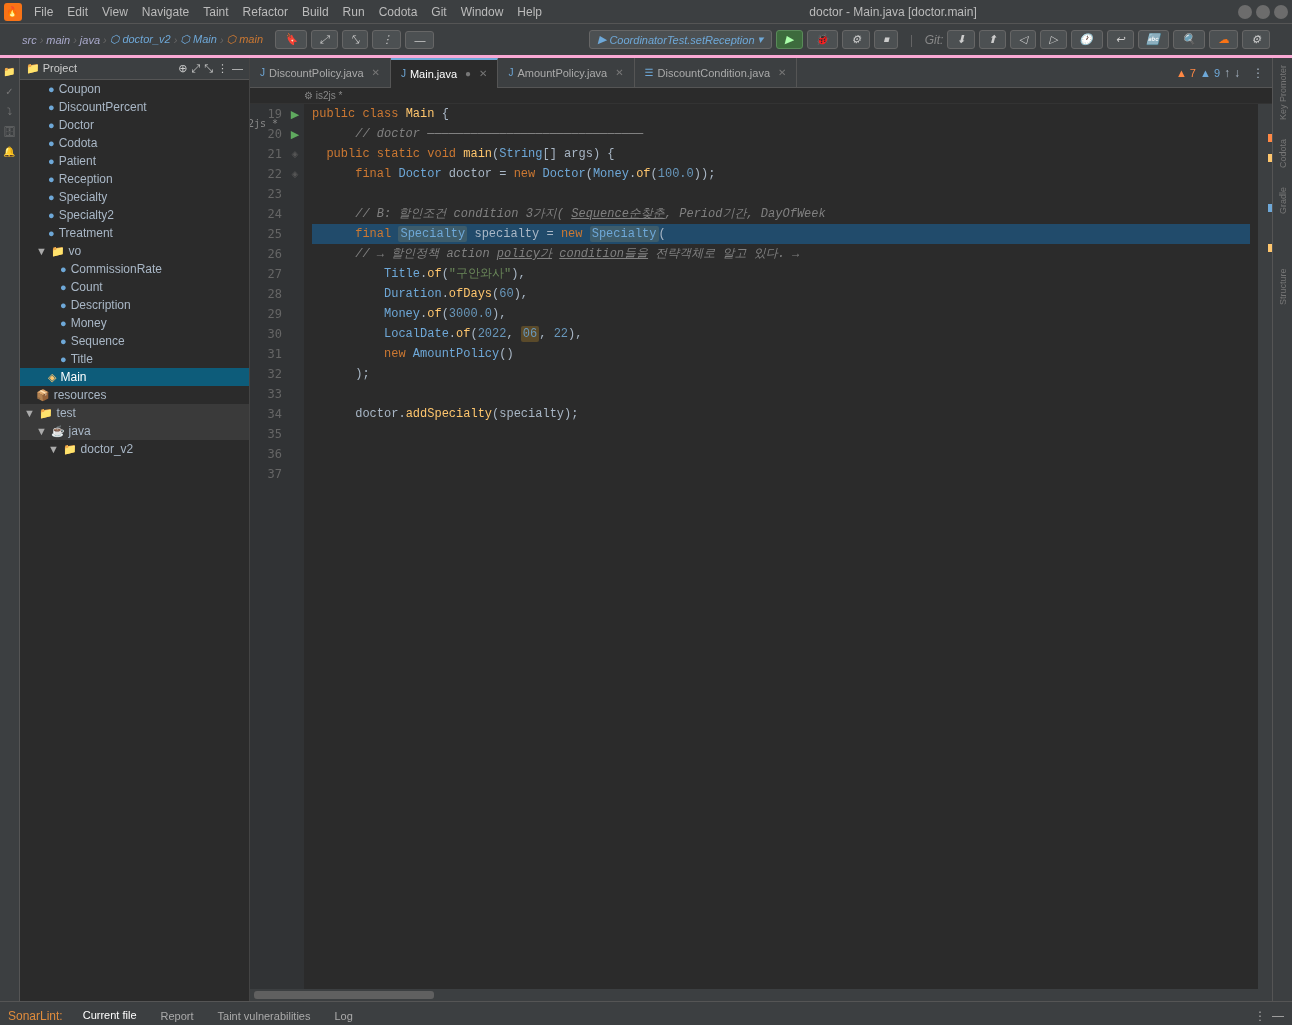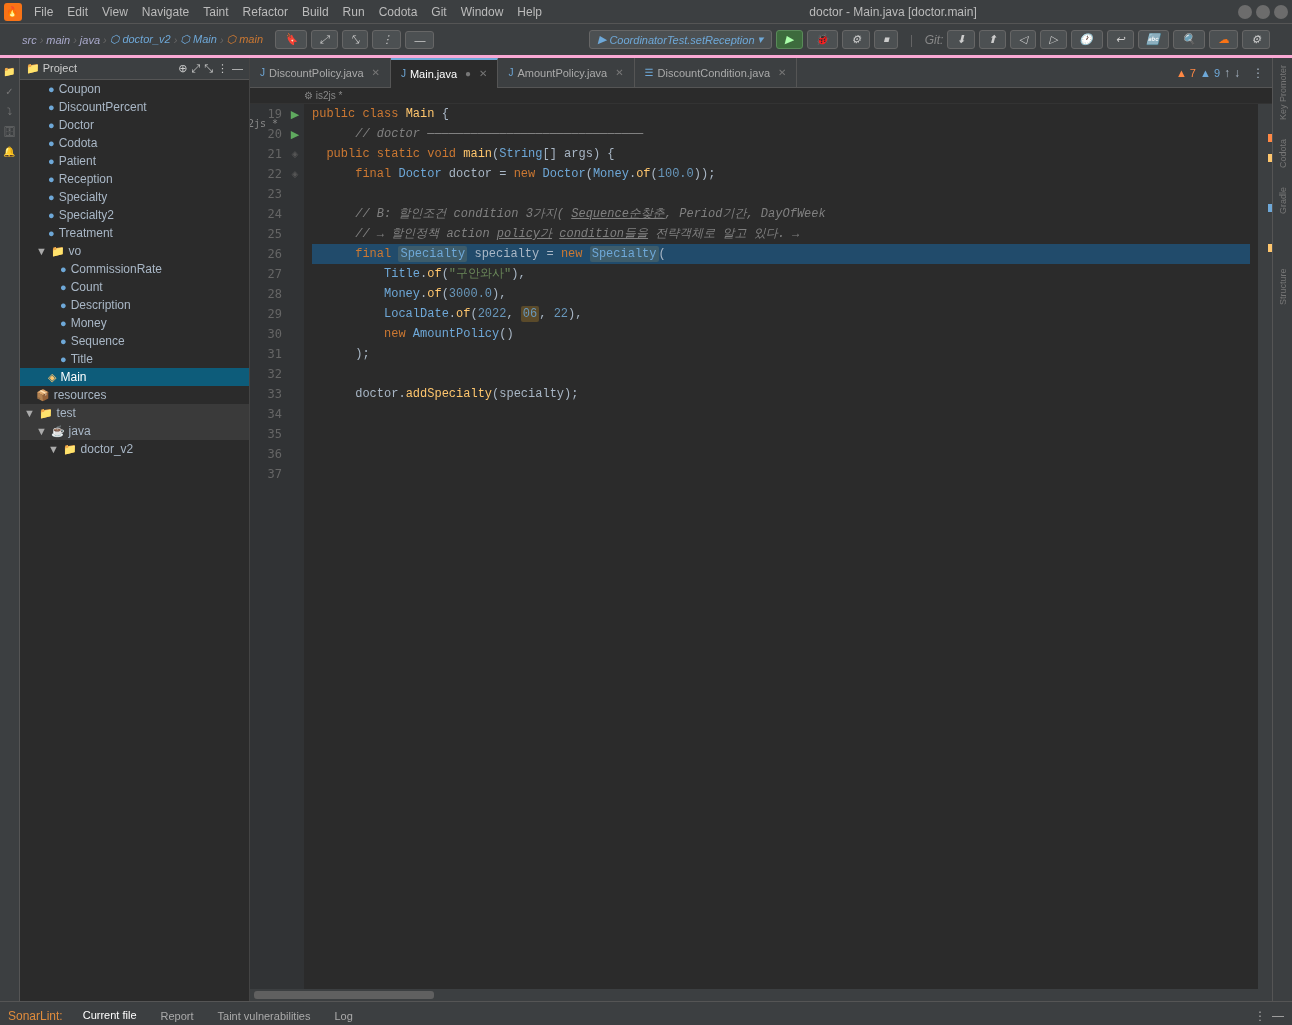--- a/index.html
+++ b/index.html
@@ -536,23 +536,24 @@
         <div style="line-height:20px;"></div>
         <div style="line-height:20px;"></div>
       </div>
       <div class="code-content">
         <div class="code-line"><span class="kw">public</span> <span class="kw">class</span> <span class="cls">Main</span> {</div>
         <div class="code-line comment">      // doctor ——————————————————————————————</div>
         <div class="code-line">  <span class="kw">public</span> <span class="kw">static</span> <span class="kw">void</span> <span class="fn">main</span>(<span class="type">String</span>[] args) {</div>
         <div class="code-line">      <span class="kw">final</span> <span class="type">Doctor</span> doctor = <span class="kw">new</span> <span class="type">Doctor</span>(<span class="type">Money</span>.<span class="method">of</span>(<span class="num">100.0</span>));</div>
         <div class="code-line"></div>
         <div class="code-line comment">      // B: 할인조건 condition 3가지( <span style="text-decoration:underline;font-family:Liberation Mono, monospace;">Sequence순찾춘</span>, <span style="">Period기간</span>, DayOfWeek</div>
+        <div class="code-line hl">      <span class="kw">final</span> <span class="type" style="background:#3d5c6b; padding:1px 2px; border-radius:2px;">Specialty</span> specialty = <span class="kw">new</span> <span class="type" style="background:#3d5c6b; padding:1px 2px; border-radius:2px;">Specialty</span>(</div>
         <div class="code-line comment">      // → 할인정책 action <span style="text-decoration:underline;">policy가</span> <span style="text-decoration:underline;">condition들을</span> 전략객체로 알고 있다. →</div>
-        <div class="code-line hl">      <span class="kw">final</span> <span class="type" style="background:#3d5c6b; padding:1px 2px; border-radius:2px;">Specialty</span> specialty = <span class="kw">new</span> <span class="type" style="background:#3d5c6b; padding:1px 2px; border-radius:2px;">Specialty</span>(</div>
         <div class="code-line">          <span class="type">Title</span>.<span class="method">of</span>(<span class="str">"구안와사"</span>),</div>
+        <div class="code-line">          <span class="type">Duration</span>.<span class="method">ofDays</span>(<span class="num">60</span>),</div>
         <div class="code-line">          <span class="type">Money</span>.<span class="method">of</span>(<span class="num">3000.0</span>),</div>
         <div class="code-line">          <span class="type">LocalDate</span>.<span class="method">of</span>(<span class="num">2022</span>, <span class="num" style="background:#5a4a2a; padding:1px 2px; border-radius:2px;">06</span>, <span class="num">22</span>),</div>
         <div class="code-line">          <span class="kw">new</span> <span class="type">AmountPolicy</span>()</div>
         <div class="code-line">      );</div>
         <div class="code-line"></div>
         <div class="code-line">      doctor.<span class="method">addSpecialty</span>(specialty);</div>
         <div class="code-line"></div>
       </div>
 
       <div class="code-scrollbar">

